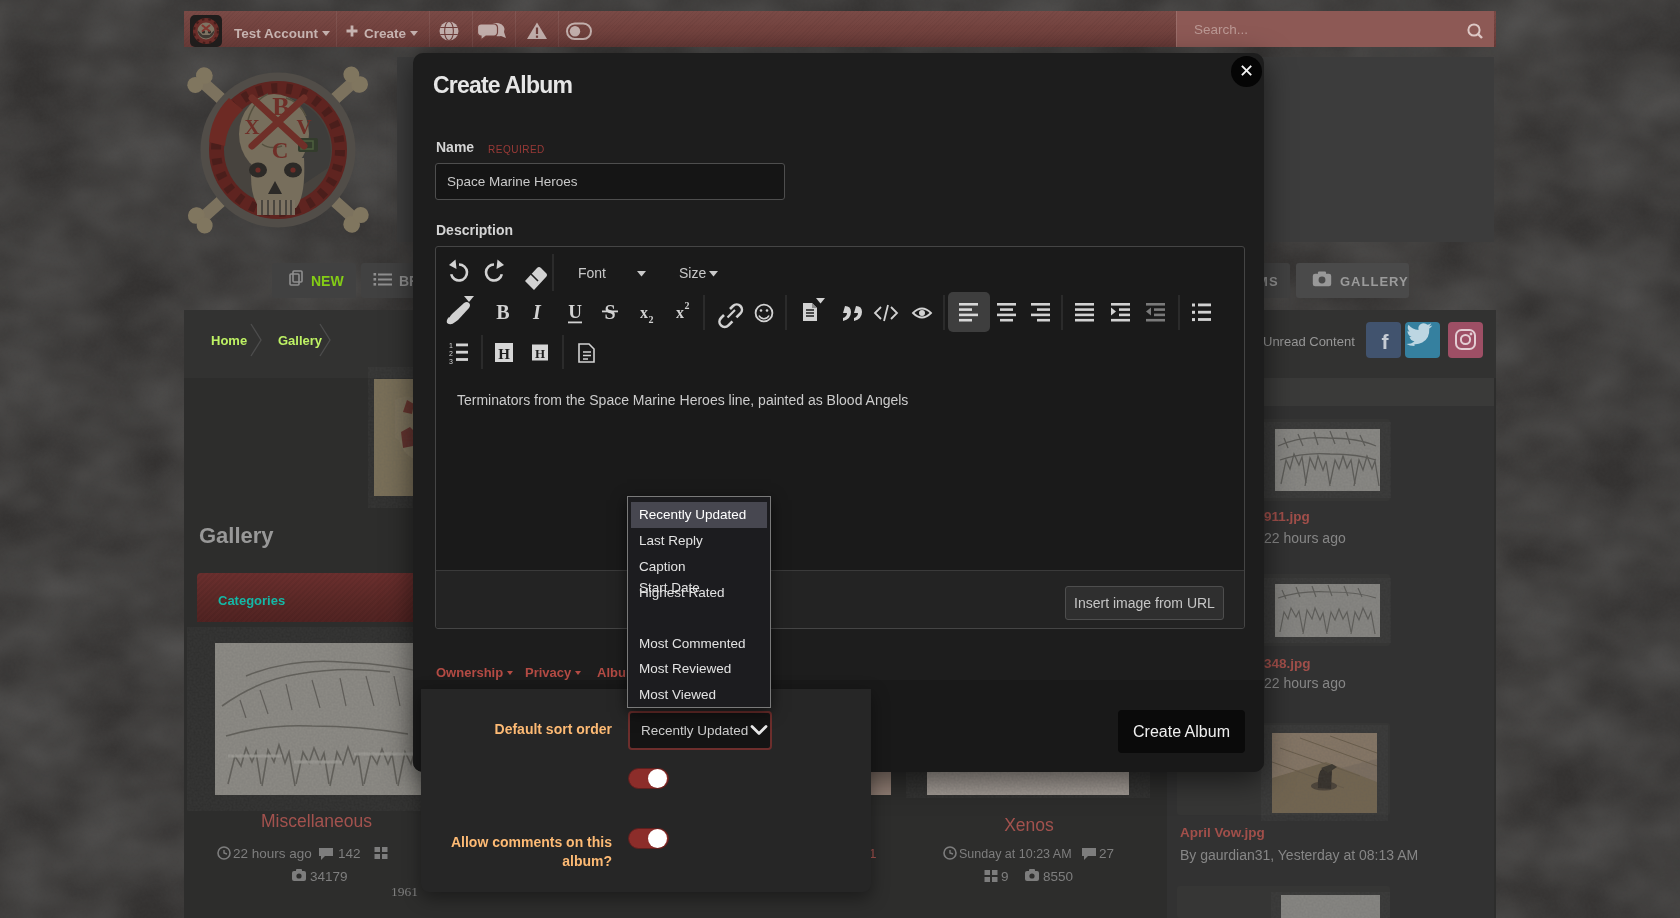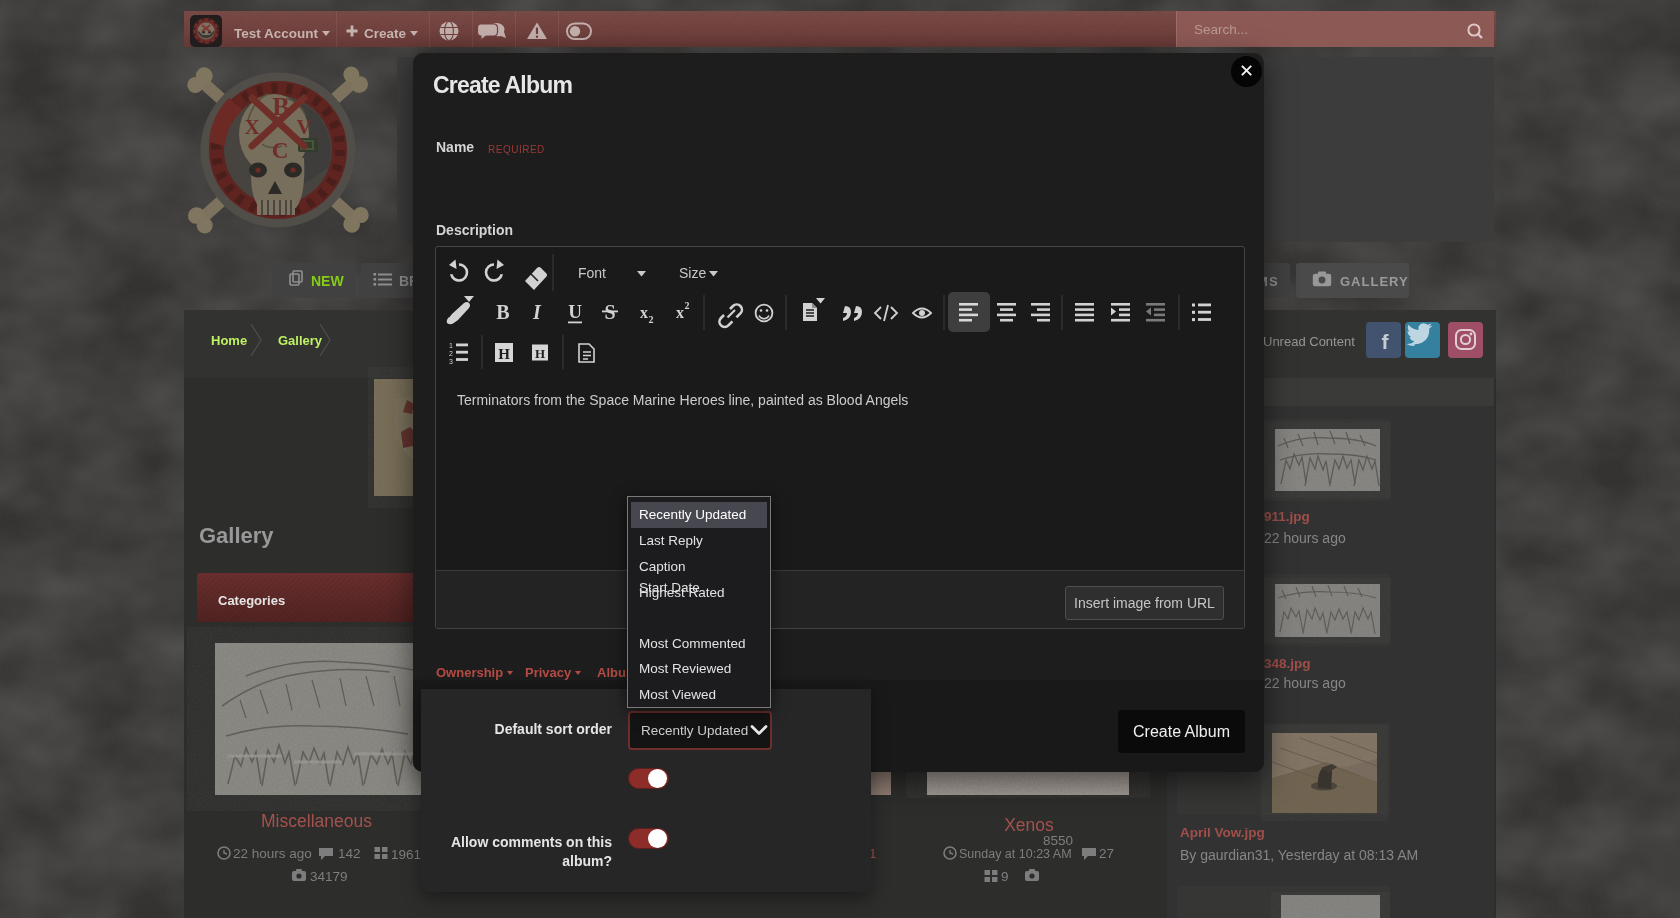--- a/index.html
+++ b/index.html
@@ -60,21 +60,21 @@
   
   .mtab { position:absolute; top:665px; font-size:13px; font-weight:bold; color:#b44b44; }
   .mtab .caret { border-top-color:#b44b44; margin-left:4px; border-left-width:3.5px; border-right-width:3.5px; border-top-width:4.5px; }
   
   #mfoot { position:absolute; left:413px; top:680px; width:851px; height:92px; background:#191919; border-radius:0 0 10px 10px; }
   #createbtn { position:absolute; left:1118px; top:710px; width:127px; height:43px; background:#0a0a0a;
                border-radius:4px; color:#efefef; font-size:16px; text-align:center; line-height:43px; }
   
   #spanel { position:absolute; left:421px; top:689px; width:450px; height:203px; background:#262626;
             border-radius:0 0 8px 8px; box-shadow:0 6px 18px rgba(0,0,0,0.4); }
-  .slabel { position:absolute; width:192px; text-align:right; font-size:14px; font-weight:bold; color:#e5e5e5; line-height:19px; }
+  .slabel { position:absolute; width:192px; text-align:right; font-size:14px; font-weight:bold; color:#fdba74; line-height:19px; }
   #sortsel { position:absolute; left:628px; top:711px; width:144px; height:39px; background:#141414;
              border:2px solid #6d2e2c; border-radius:4px; }
   #sortsel span { position:absolute; left:11px; top:10px; font-size:13.5px; color:#cdcdcd; }
   .toggle { position:absolute; width:41px; height:21px; border-radius:11px; background:#8c2d2a; border:1px solid #601f1e; }
   .toggle .knob { position:absolute; right:1px; top:0px; width:19px; height:19px; border-radius:50%; background:#ffffff; }
   
   #popup { position:absolute; left:627px; top:496px; width:144px; height:212px; background:#1c1c1f;
            border:1px solid #7a7a7a; box-shadow:0 4px 14px rgba(0,0,0,0.6); }
   .popitem { position:absolute; left:628px; width:142px; height:26px; font-size:13.5px; color:#e2e2e2;
              line-height:26px; padding-left:11px; }
@@ -126,21 +126,21 @@
   <div class="crumbtxt" style="left:211px;">Home</div>
   <div class="crumbtxt" style="left:278px;">Gallery</div>
 
   <div id="content"></div>
 
   <div id="sidebar"></div>
 
   <div style="position:absolute;left:199px;top:523px;font-size:22px;font-weight:bold;color:#989898;">Gallery</div>
   <div style="position:absolute;left:197px;top:573px;width:770px;height:49px;border-radius:4px 4px 0 0;
        background:linear-gradient(180deg,#6b2f2e 0%,#5a2826 60%,#512322 100%);background-image:repeating-linear-gradient(135deg, rgba(0,0,0,0.05) 0 2px, rgba(0,0,0,0) 2px 4px),linear-gradient(180deg,#6b2f2e 0%,#5a2826 60%,#512322 100%);"></div>
-  <div style="position:absolute;left:218px;top:593px;font-size:13px;font-weight:bold;color:#e5e5e5;">Categories</div>
+  <div style="position:absolute;left:218px;top:593px;font-size:13px;font-weight:bold;color:#14b8a6;">Categories</div>
 
   <div style="position:absolute;left:311px;top:273px;font-size:14px;font-weight:bold;color:#84cc16;">NEW</div>
   <div style="position:absolute;left:399px;top:273px;font-size:14px;font-weight:bold;color:#8f8f8f;">BROWSE</div>
   <div style="position:absolute;left:1217px;top:274px;font-size:13px;font-weight:bold;letter-spacing:1px;color:#8f8f8f;">ALBUMS</div>
   <div style="position:absolute;left:1340px;top:274px;font-size:13px;font-weight:bold;letter-spacing:1px;color:#9b9b9b;">GALLERY</div>
 
   <div style="position:absolute;left:1263px;top:334px;font-size:13px;color:#979797;">Unread Content</div>
   <div style="position:absolute;left:1366px;top:322px;width:35px;height:36px;border-radius:4px;background:#41536e;"></div>
   <div style="position:absolute;left:1405px;top:322px;width:35px;height:36px;border-radius:4px;background:#35809f;"></div>
   <div style="position:absolute;left:1448px;top:322px;width:35px;height:36px;border-radius:4px;background:#9e4f65;"></div>
@@ -153,27 +153,27 @@
   <div class="sbtitle" style="left:1264px;top:509px;">911.jpg</div>
   <div class="sbmeta" style="left:1264px;top:530px;">22 hours ago</div>
   <div class="sbtitle" style="left:1264px;top:656px;">348.jpg</div>
   <div class="sbmeta" style="left:1264px;top:675px;">22 hours ago</div>
   <div class="sbtitle" style="left:1180px;top:825px;">April Vow.jpg</div>
   <div class="sbmeta" style="left:1180px;top:847px;">By gaurdian31, Yesterday at 08:13 AM</div>
 
   <div class="tiletitle" style="left:215px;top:811px;width:203px;text-align:center;">Miscellaneous</div>
   <div class="stat" style="left:233px;top:846px;">22 hours ago</div>
   <div class="stat" style="left:338px;top:846px;">142</div>
-  <div class="stat" style="left:391px;top:847px;">1961</div>
+  <div class="stat" style="left:391px;top:884px;font-family:Liberation Serif, serif;">1961</div>
   <div class="stat" style="left:310px;top:869px;">34179</div>
   <div class="tiletitle" style="left:928px;top:815px;width:202px;text-align:center;">Xenos</div>
   <div class="stat" style="left:959px;top:847px;font-size:12.5px;">Sunday at 10:23 AM</div>
   <div class="stat" style="left:1099px;top:846px;">27</div>
   <div class="stat" style="left:1001px;top:869px;">9</div>
-  <div class="stat" style="left:1043px;top:833px;text-align:right;">8550</div>
+  <div class="stat" style="left:1043px;top:869px;text-align:right;">8550</div>
   <div class="stat" style="left:869px;top:846px;color:#a3524e;">1</div>
 
   <svg width="1680" height="918" style="position:absolute;left:0;top:0;" xmlns="http://www.w3.org/2000/svg">
     <defs>
       <filter id="grain">
           <feTurbulence type="fractalNoise" baseFrequency="0.5" numOctaves="2" seed="3"></feTurbulence>
         <feColorMatrix type="matrix" values="0 0 0 0 0.1 0 0 0 0 0.1 0 0 0 0 0.1 0 0 0 0.25 0"></feColorMatrix>
       </filter>
       <g id="bone">
         <rect x="-6" y="0" width="12" height="42" rx="6" fill="#7c725e"></rect>
@@ -401,20 +401,23 @@
       <rect x="1456" y="330" width="19" height="19" rx="5.5" fill="none" stroke="#e3cdd3" stroke-width="2"></rect>
       <circle cx="1465.5" cy="339.5" r="4.6" fill="none" stroke="#e3cdd3" stroke-width="2"></circle>
       <circle cx="1471" cy="334" r="1.4" fill="#e3cdd3"></circle>
     </g>
   </svg>
 
   <div id="modal"></div>
   <div id="mtitle">Create Album</div>
   <div class="flabel" style="left:436px; top:139px;">Name</div>
   <div id="req">REQUIRED</div>
+  <div id="nameinput">
+      <span>Space Marine Heroes</span>
+    </div>
   <div class="flabel" style="left:436px; top:222px;">Description</div>
   <div id="editor"></div>
   <div id="edtext">Terminators from the Space Marine Heroes line, painted as Blood Angels</div>
   <div id="edfoot"></div>
   <div id="urlbtn">Insert image from URL</div>
   <div class="mtab" style="left:436px;">Ownership<span class="caret"></span></div>
   <div class="mtab" style="left:525px;">Privacy<span class="caret"></span></div>
   <div class="mtab" style="left:597px;">Album</div>
   <div id="mfoot"></div>
   <div id="createbtn">Create Album</div>

